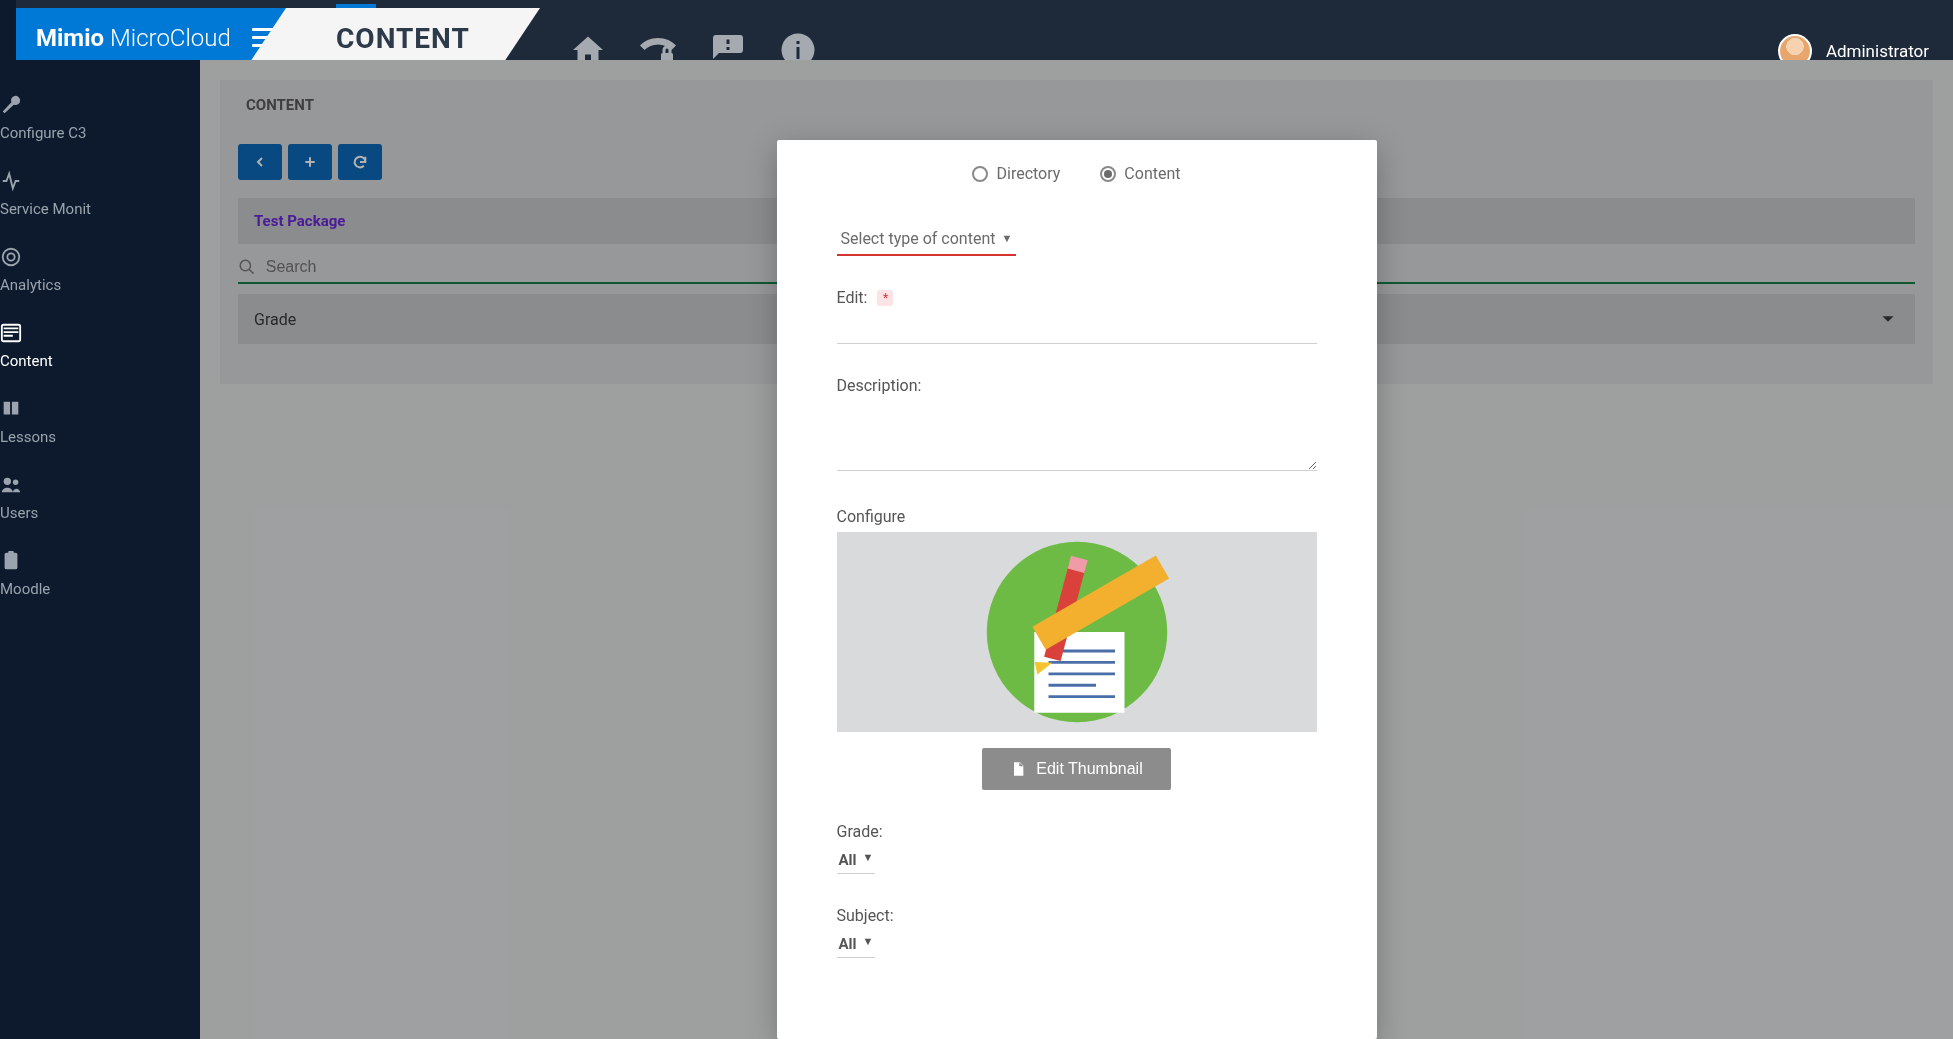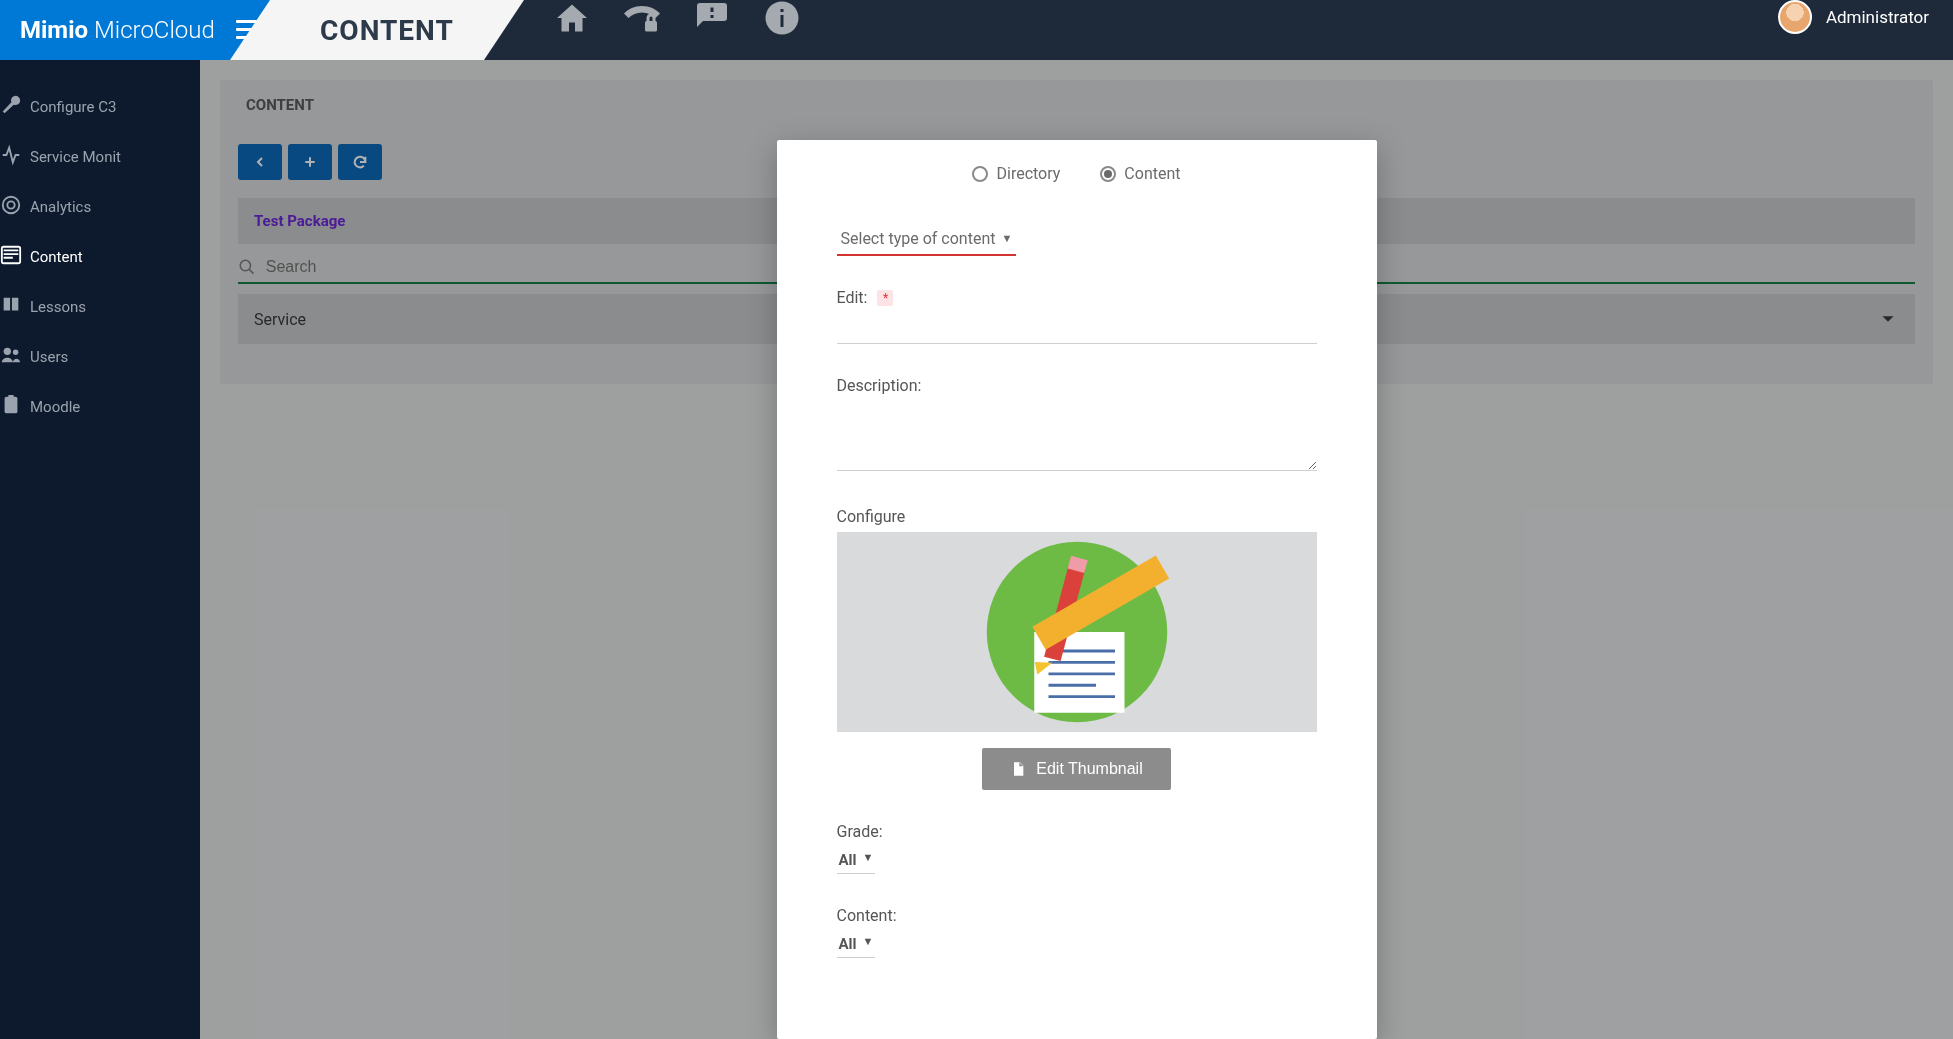--- a/index.html
+++ b/index.html
@@ -10,22 +10,23 @@
   height: 1039px;
   overflow: hidden;
   position: relative;
 }
 
 
 .header {
   height: 68px;
   background: #1e2a3a;
   display: flex;
-  align-items: flex-start;
+  align-items: flex-end;
   position: relative;
+  margin-left: 16px;
 }
 .brand-area {
   background: #0079d6;
   height: 60px;
   width: 280px;
   display: flex;
   align-items: center;
   padding-left: 20px;
   position: relative;
 }
@@ -110,21 +111,21 @@
 
 
 .sidebar {
   position: absolute;
   top: 60px; left: 0; bottom: 0;
   width: 200px;
   background: #0d1a2d;
   padding-top: 20px;
 }
 .sidebar-item {
-  display: flex; flex-direction: row; align-items: flex-end;
+  display: flex; flex-direction: column; align-items: flex-start;
   padding: 14px 0; color: #9aa3ae; cursor: pointer;
   font-size: 15px; gap: 8px;
 }
 .sidebar-item.active { color: #fff; }
 .sidebar-item svg { width: 22px; height: 22px; }
 
 
 .main {
   position: absolute;
   top: 60px; left: 200px; right: 0; bottom: 0;
@@ -372,21 +373,21 @@
     </div>
     <div class="package-title">Test Package</div>
     <div class="search-bar">
       <svg width="18" height="18" viewBox="0 0 24 24" fill="none" stroke="currentColor" stroke-width="2">
           <circle cx="10" cy="10" r="7"></circle>
           <path d="M21 21l-6-6"></path>
         </svg>
       <input type="text" placeholder="Search" style="">
     </div>
     <div class="filter-bar">
-      <span>Service</span>
+      <span>Grade</span>
       <svg width="22" height="22" viewBox="0 0 24 24" fill="currentColor">
           <path d="M6 9l6 6 6-6z"></path>
         </svg>
     </div>
   </div>
 
   <div class="overlay"></div>
   <div class="modal">
     <div class="modal-body">
 
@@ -456,21 +457,21 @@
             <span>Grade:</span>
           </div>
         <div class="small-select">
           <span>All</span>
           <span class="caret">▼</span>
         </div>
       </div>
 
       <div class="form-field">
         <div class="form-label">
-            <span>Content:</span>
+            <span>Subject:</span>
           </div>
         <div class="small-select">
           <span>All</span>
           <span class="caret">▼</span>
         </div>
       </div>
 
     </div>
   </div>
 </div>

